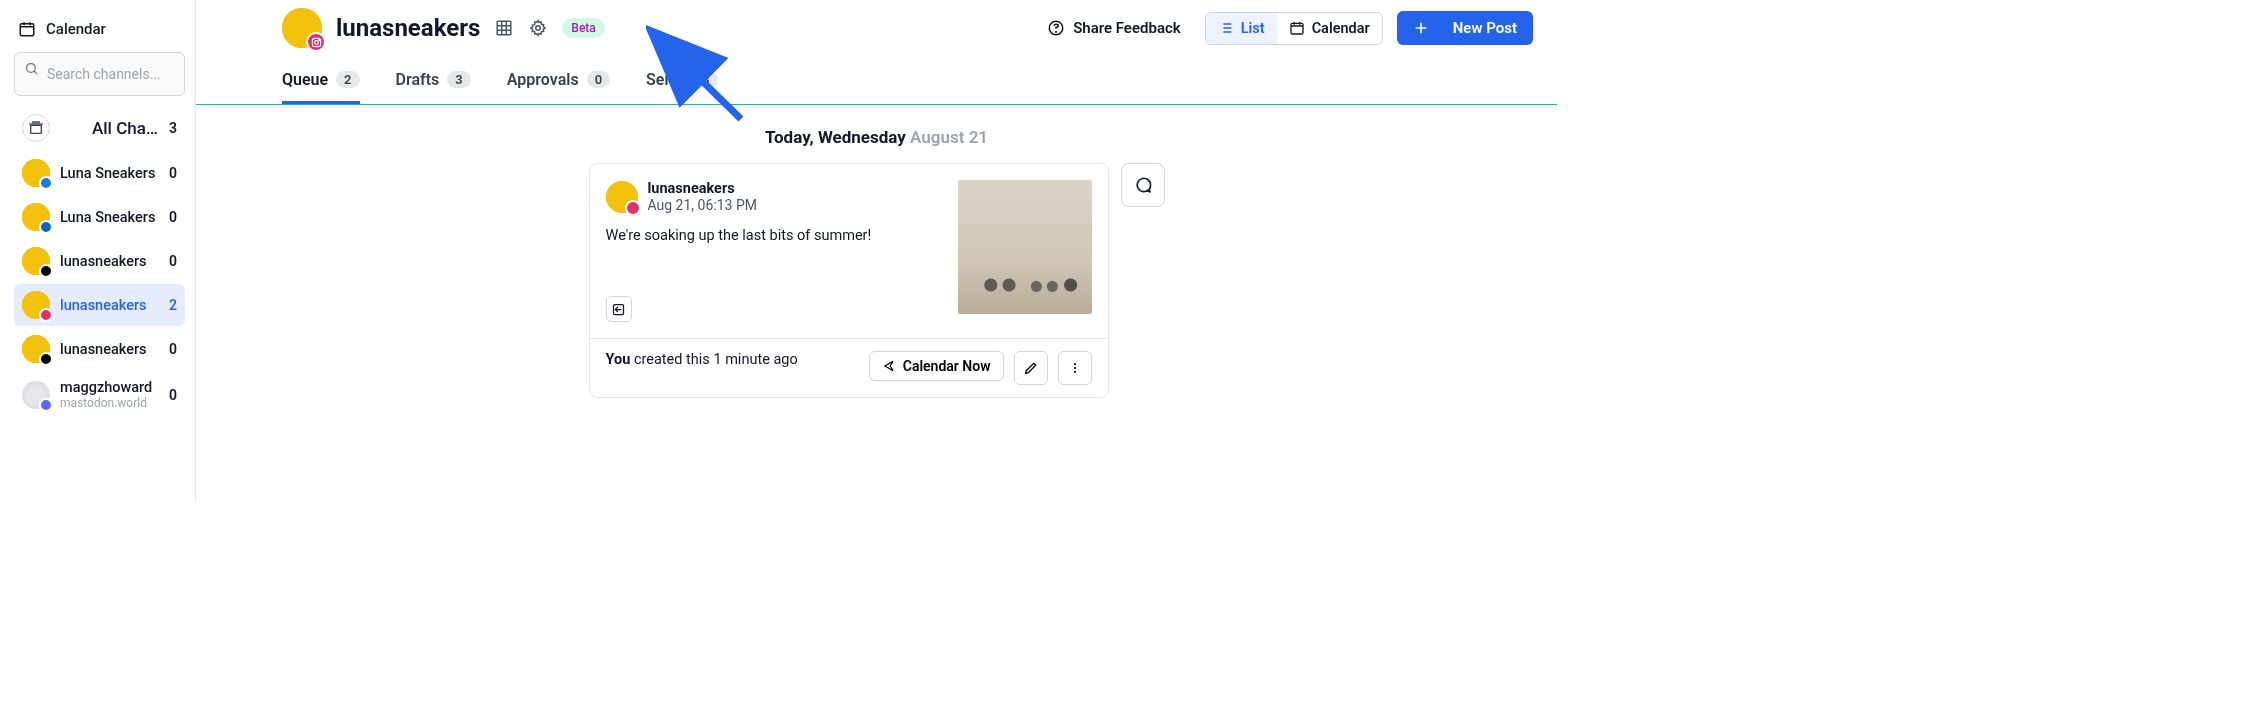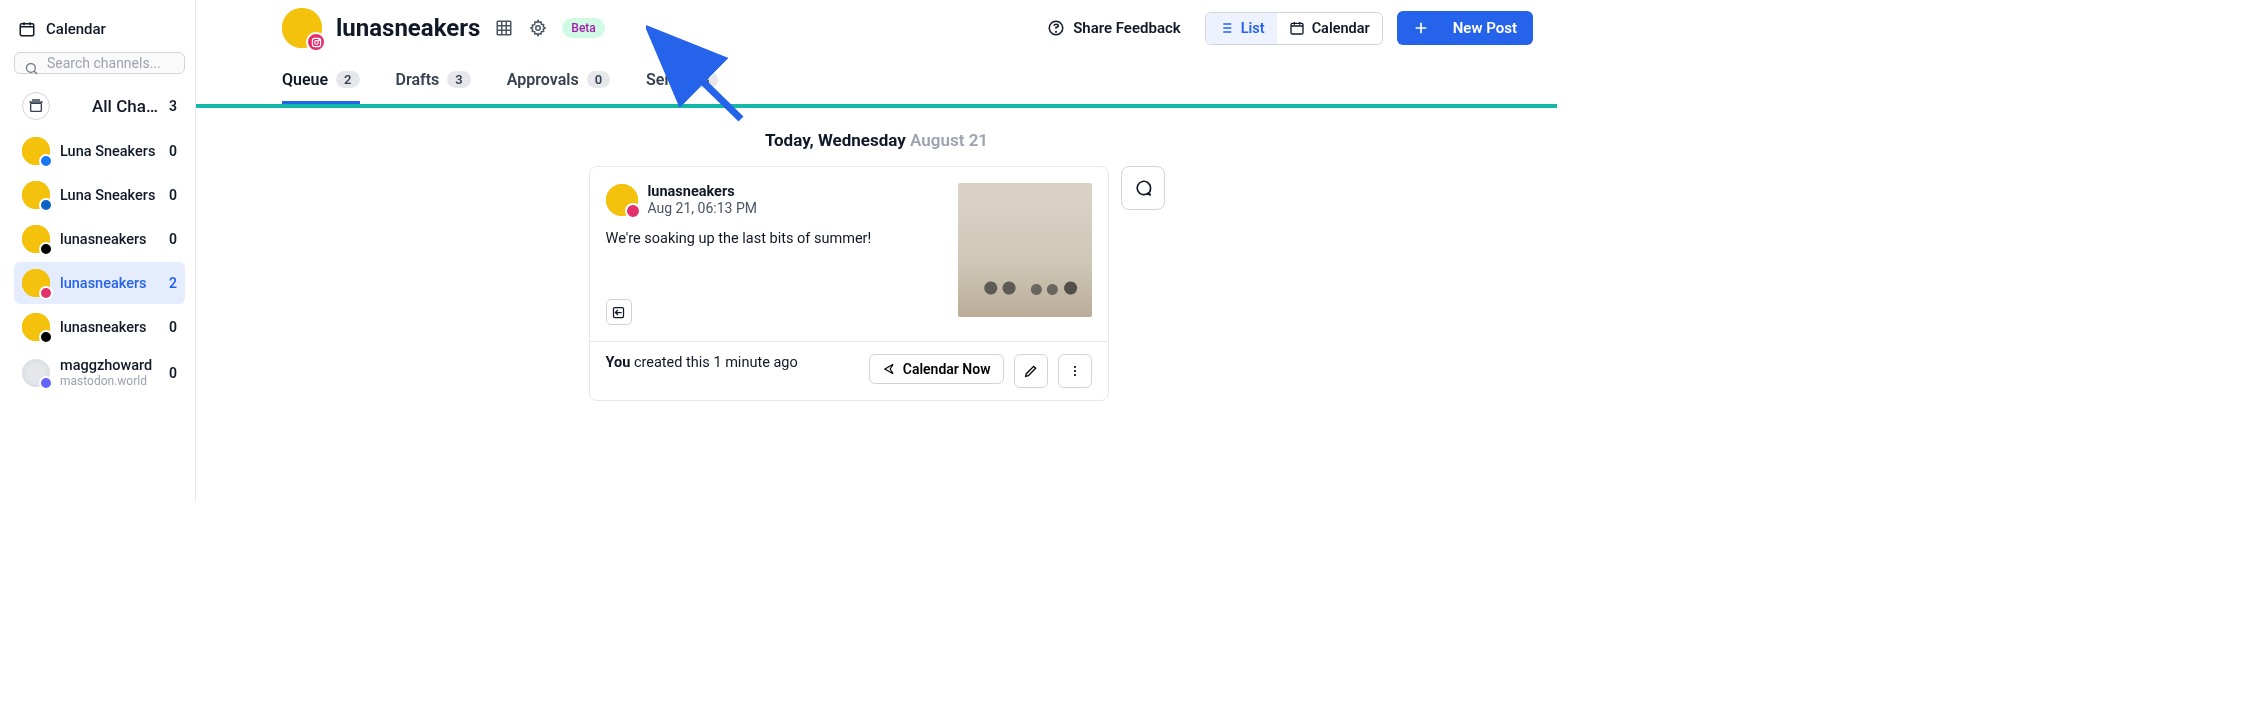--- a/index.html
+++ b/index.html
@@ -7,21 +7,21 @@
 
 .layout { display: flex; height: 100%; }
 
 
 .sidebar { width: 196px; border-right: 1px solid #e5e7eb; padding: 14px 10px 0 14px; flex-shrink: 0; }
 .sb-top { display: flex; align-items: center; gap: 10px; padding: 6px 4px 14px; }
 .sb-top svg { width: 18px; height: 18px; }
 .sb-top-label { font-size: 15px; font-weight: 500; color: #111827; }
 
 .sb-search { position: relative; margin-bottom: 10px; }
-.sb-search input { width: 100%; height: 22px; border: 1px solid #d1d5db; border-radius: 6px; padding: 0 10px 0 32px; font-size: 14px; color: #6b7280; background: #fafafa; }
+.sb-search input { width: 100%; height: 44px; border: 1px solid #d1d5db; border-radius: 6px; padding: 0 10px 0 32px; font-size: 14px; color: #6b7280; background: #fafafa; }
 .sb-search input::placeholder { color: #9ca3af; }
 .sb-search svg { position: absolute; left: 10px; top: 9px; width: 15px; height: 15px; color: #6b7280; }
 
 .sb-row { display: flex; align-items: center; gap: 10px; padding: 8px 8px; border-radius: 6px; cursor: pointer; }
 .sb-row.allch { }
 .sb-row .ch-icon { width: 28px; height: 28px; border-radius: 50%; display: flex; align-items: center; justify-content: center; flex-shrink: 0; }
 .sb-row .ch-icon.archive { border: 1px solid #d1d5db; }
 .sb-row .label { font-size: 17px; font-weight: 500; flex: 1; white-space: nowrap; overflow: hidden; text-overflow: ellipsis; margin-left: 32px; }
 .sb-row .count { font-size: 14px; font-weight: 600; color: #111827; }
 
@@ -46,21 +46,21 @@
 .header .title { font-size: 24px; font-weight: 700; }
 .header .iconbtn { width: 20px; height: 20px; cursor: pointer; color: #4b5563; display: flex; align-items: center; justify-content: center; }
 .header .beta { background: #d1fae5; color: #a21caf; font-size: 12px; font-weight: 500; padding: 3px 9px; border-radius: 10px; }
 .header .spacer { flex: 1; }
 .header .fb { display: flex; align-items: center; gap: 8px; font-size: 15px; font-weight: 600; cursor: pointer; padding: 6px 10px; }
 .header .toggle { display: flex; border: 1px solid #d1d5db; border-radius: 6px; overflow: hidden; }
 .header .toggle .tbtn { display: flex; align-items: center; gap: 7px; padding: 7px 12px; font-size: 14.5px; font-weight: 600; cursor: pointer; }
 .header .toggle .tbtn.active { background: #eef2ff; color: #2563eb; }
 .header .newpost { background: #2563eb; color: #fff; display: flex; align-items: center; gap: 24px; padding: 8px 16px; border-radius: 6px; font-size: 15px; font-weight: 600; cursor: pointer; border: none; }
 
-.tabbar { display: flex; align-items: center; padding: 22px 24px 0 86px; border-bottom: 4px solid #14b8a6; gap: 36px; }
+.tabbar { display: flex; align-items: center; padding: 22px 24px 0 86px; border-bottom: 1px solid #14b8a6; gap: 36px; }
 .tabbar .tab { display: flex; align-items: center; gap: 8px; padding-bottom: 12px; font-size: 16px; font-weight: 600; color: #374151; cursor: pointer; border-bottom: 3px solid transparent; }
 .tabbar .tab.active { color: #111827; border-bottom-color: #2563eb; }
 .tabbar .tab .pill { background: #e5e7eb; color: #374151; font-size: 13px; font-weight: 600; padding: 1px 8px; border-radius: 10px; min-width: 20px; text-align: center; }
 .tabbar .spacer { flex: 1; }
 .tabbar .right { display: flex; align-items: center; gap: 26px; padding-bottom: 12px; }
 .tabbar .right .ctl { display: flex; align-items: center; gap: 7px; font-size: 15px; font-weight: 500; cursor: pointer; }
 
 .dayhdr { text-align: center; padding: 22px 0 16px; font-size: 17px; }
 .dayhdr .bold { font-weight: 700; }
 .dayhdr .grey { color: #9ca3af; font-weight: 600; }

